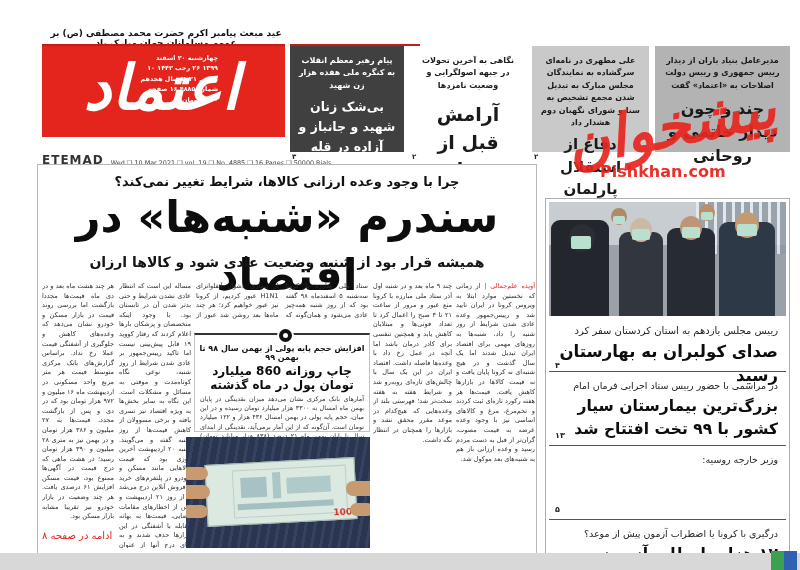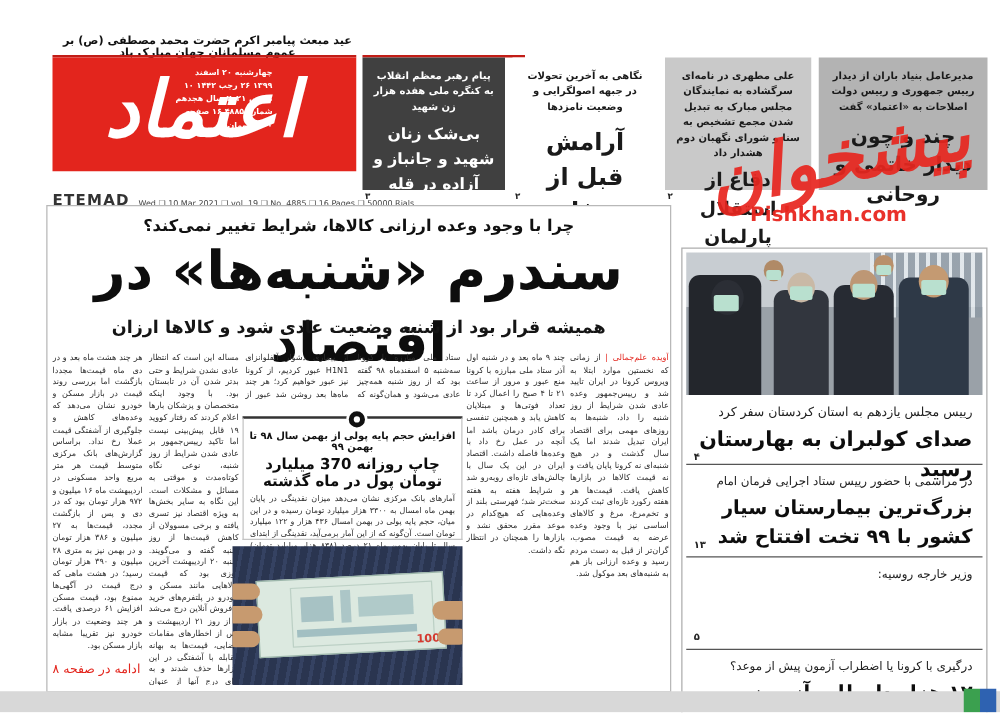--- a/index.html
+++ b/index.html
@@ -135,21 +135,21 @@
   </div>
   <div class="abs bodycol" style="left:373px;top:282px;width:79px;height:266px;">چند ۹ ماه بعد و در شنبه اول آذر ستاد ملی مبارزه با کرونا منع عبور و مرور از ساعت ۲۱ تا ۴ صبح را اعمال کرد تا تعداد فوتی‌ها و مبتلایان کاهش یابد و همچنین تنفسی برای کادر درمان باشد اما آنچه در عمل رخ داد با وعده‌ها فاصله داشت. اقتصاد ایران در این یک سال با چالش‌های تازه‌ای روبه‌رو شد و شرایط هفته به هفته سخت‌تر شد؛ فهرستی بلند از وعده‌هایی که هیچ‌کدام در موعد مقرر محقق نشد و بازارها را همچنان در انتظار نگه داشت.</div>
   <div class="abs bodycol minicols" style="left:196px;top:282px;width:172px;height:46px;">ستاد ملی مبارزه با کرونا سه‌شنبه ۵ اسفندماه ۹۸ گفته بود که از روز شنبه همه‌چیز عادی می‌شود و همان‌گونه که از بیماری دشوار آنفلوانزای H1N1 عبور کردیم، از کرونا نیز عبور خواهیم کرد؛ هر چند ماه‌ها بعد روشن شد عبور از این بحران به این سادگی نیست.</div>
   <div class="abs bodycol" style="left:119px;top:282px;width:72px;height:266px;">مساله این است که انتظار عادی نشدن شرایط و حتی بدتر شدن آن در تابستان بود. با وجود اینکه متخصصان و پزشکان بارها اعلام کردند که رفتار کووید ۱۹ قابل پیش‌بینی نیست اما تاکید رییس‌جمهور بر عادی شدن شرایط از روز شنبه، نوعی نگاه کوتاه‌مدت و موقتی به مسائل و مشکلات است. این نگاه به سایر بخش‌ها به ویژه اقتصاد نیز تسری یافته و برخی مسوولان از کاهش قیمت‌ها از روز شنبه گفته و می‌گویند. شنبه ۲۰ اردیبهشت آخرین روزی بود که قیمت کالاهایی مانند مسکن و خودرو در پلتفرم‌های خرید و فروش آنلاین درج می‌شد و از روز ۲۱ اردیبهشت و پس از اخطارهای مقامات قضایی، قیمت‌ها به بهانه مقابله با آشفتگی در این بازارها حذف شدند و به جای درج آنها از عنوان «توافقی» استفاده می‌شد.</div>
   <div class="abs bodycol" style="left:42px;top:282px;width:72px;height:246px;">هر چند هشت ماه بعد و در دی ماه قیمت‌ها مجددا بازگشت اما بررسی روند قیمت در بازار مسکن و خودرو نشان می‌دهد که وعده‌های کاهش و جلوگیری از آشفتگی قیمت عملا رخ نداد. براساس گزارش‌های بانک مرکزی متوسط قیمت هر متر مربع واحد مسکونی در اردیبهشت ماه ۱۶ میلیون و ۹۷۲ هزار تومان بود که در دی و پس از بازگشت مجدد، قیمت‌ها به ۲۷ میلیون و ۳۸۶ هزار تومان و در بهمن نیز به متری ۲۸ میلیون و ۳۹۰ هزار تومان رسید؛ در هشت ماهی که درج قیمت در آگهی‌ها ممنوع بود، قیمت مسکن افزایش ۶۱ درصدی یافت. هر چند وضعیت در بازار خودرو نیز تقریبا مشابه بازار مسکن بود.</div>
   <div class="abs continue">ادامه در صفحه ۸</div>
 
   <div class="abs inset">
     <div class="medallion"></div>
     <p class="inset-kick">افزایش حجم پایه پولی از بهمن سال ۹۸ تا بهمن ۹۹</p>
-    <p class="inset-title">چاپ روزانه 370 میلیارد تومان پول در ماه گذشته</p>
+    <p class="inset-title">چاپ روزانه 860 میلیارد تومان پول در ماه گذشته</p>
     <p class="inset-body"><span>آمارهای بانک مرکزی نشان می‌دهد میزان نقدینگی در پایان بهمن ماه امسال به ۳۳۰۰ هزار میلیارد تومان رسیده و در این میان، حجم پایه پولی در بهمن امسال ۴۳۶ هزار و ۱۲۲ میلیارد تومان است. آن‌گونه که از این آمار برمی‌آید، نقدینگی از ابتدای سال تا پایان بهمن ماه ۲۱ درصد (۸۳۸ هزار میلیارد تومان) افزایش یافته است؛ این بدان معناست که روزانه ۵۷۰ میلیارد تومان بر نقدینگی افزوده شده است. </span><span class="readnote">صفحه ۸ را بخوانید</span></p>
   </div>
 
   <div class="abs moneyphoto">
     <div class="note">
       <div class="note-inner"></div>
       <div class="note-motif" style="left:34px;top:14px;width:26px;height:20px;opacity:.55;"></div>
       <div class="note-motif" style="left:66px;top:10px;width:8px;height:26px;opacity:.5;"></div>
       <div class="note-motif" style="left:80px;top:16px;width:44px;height:16px;opacity:.45;"></div>
       <div class="note-motif" style="left:30px;top:40px;width:96px;height:6px;opacity:.6;"></div>

